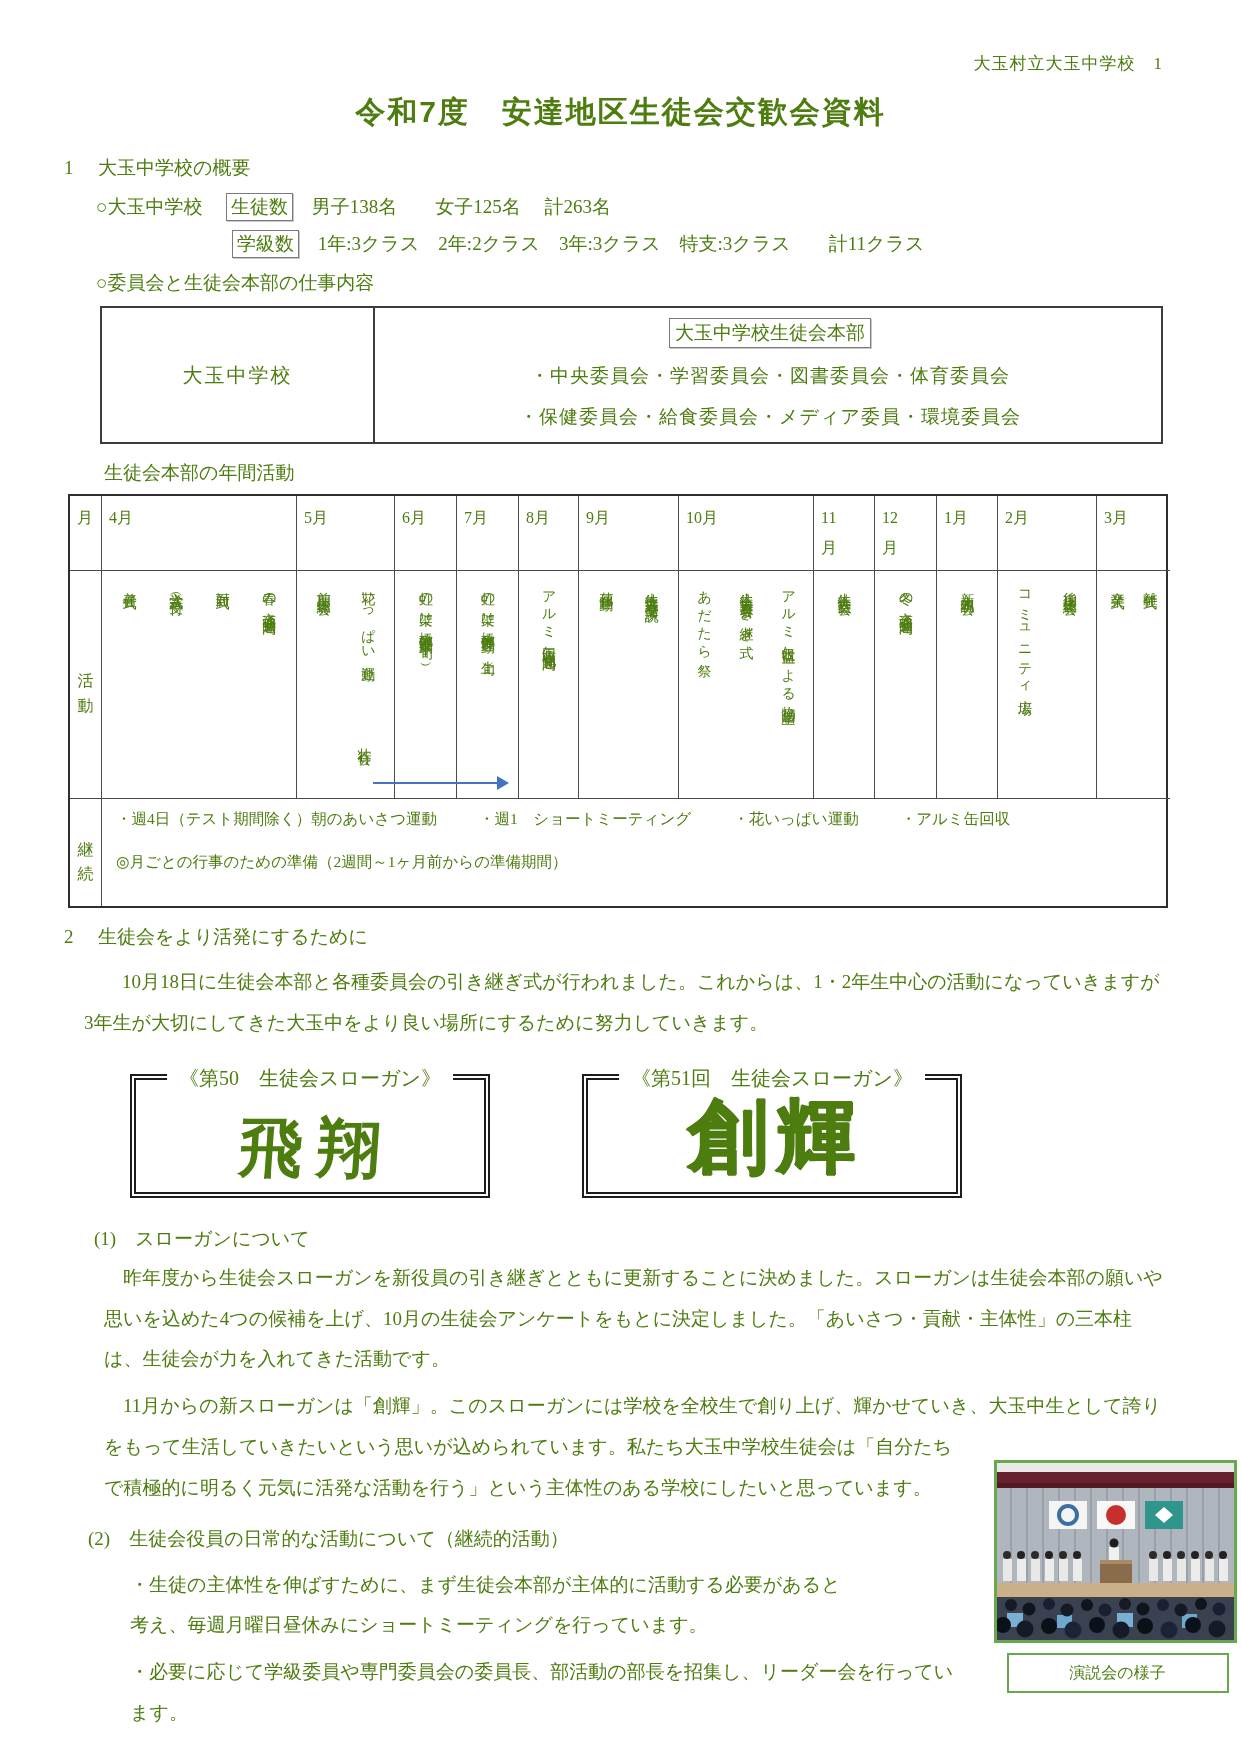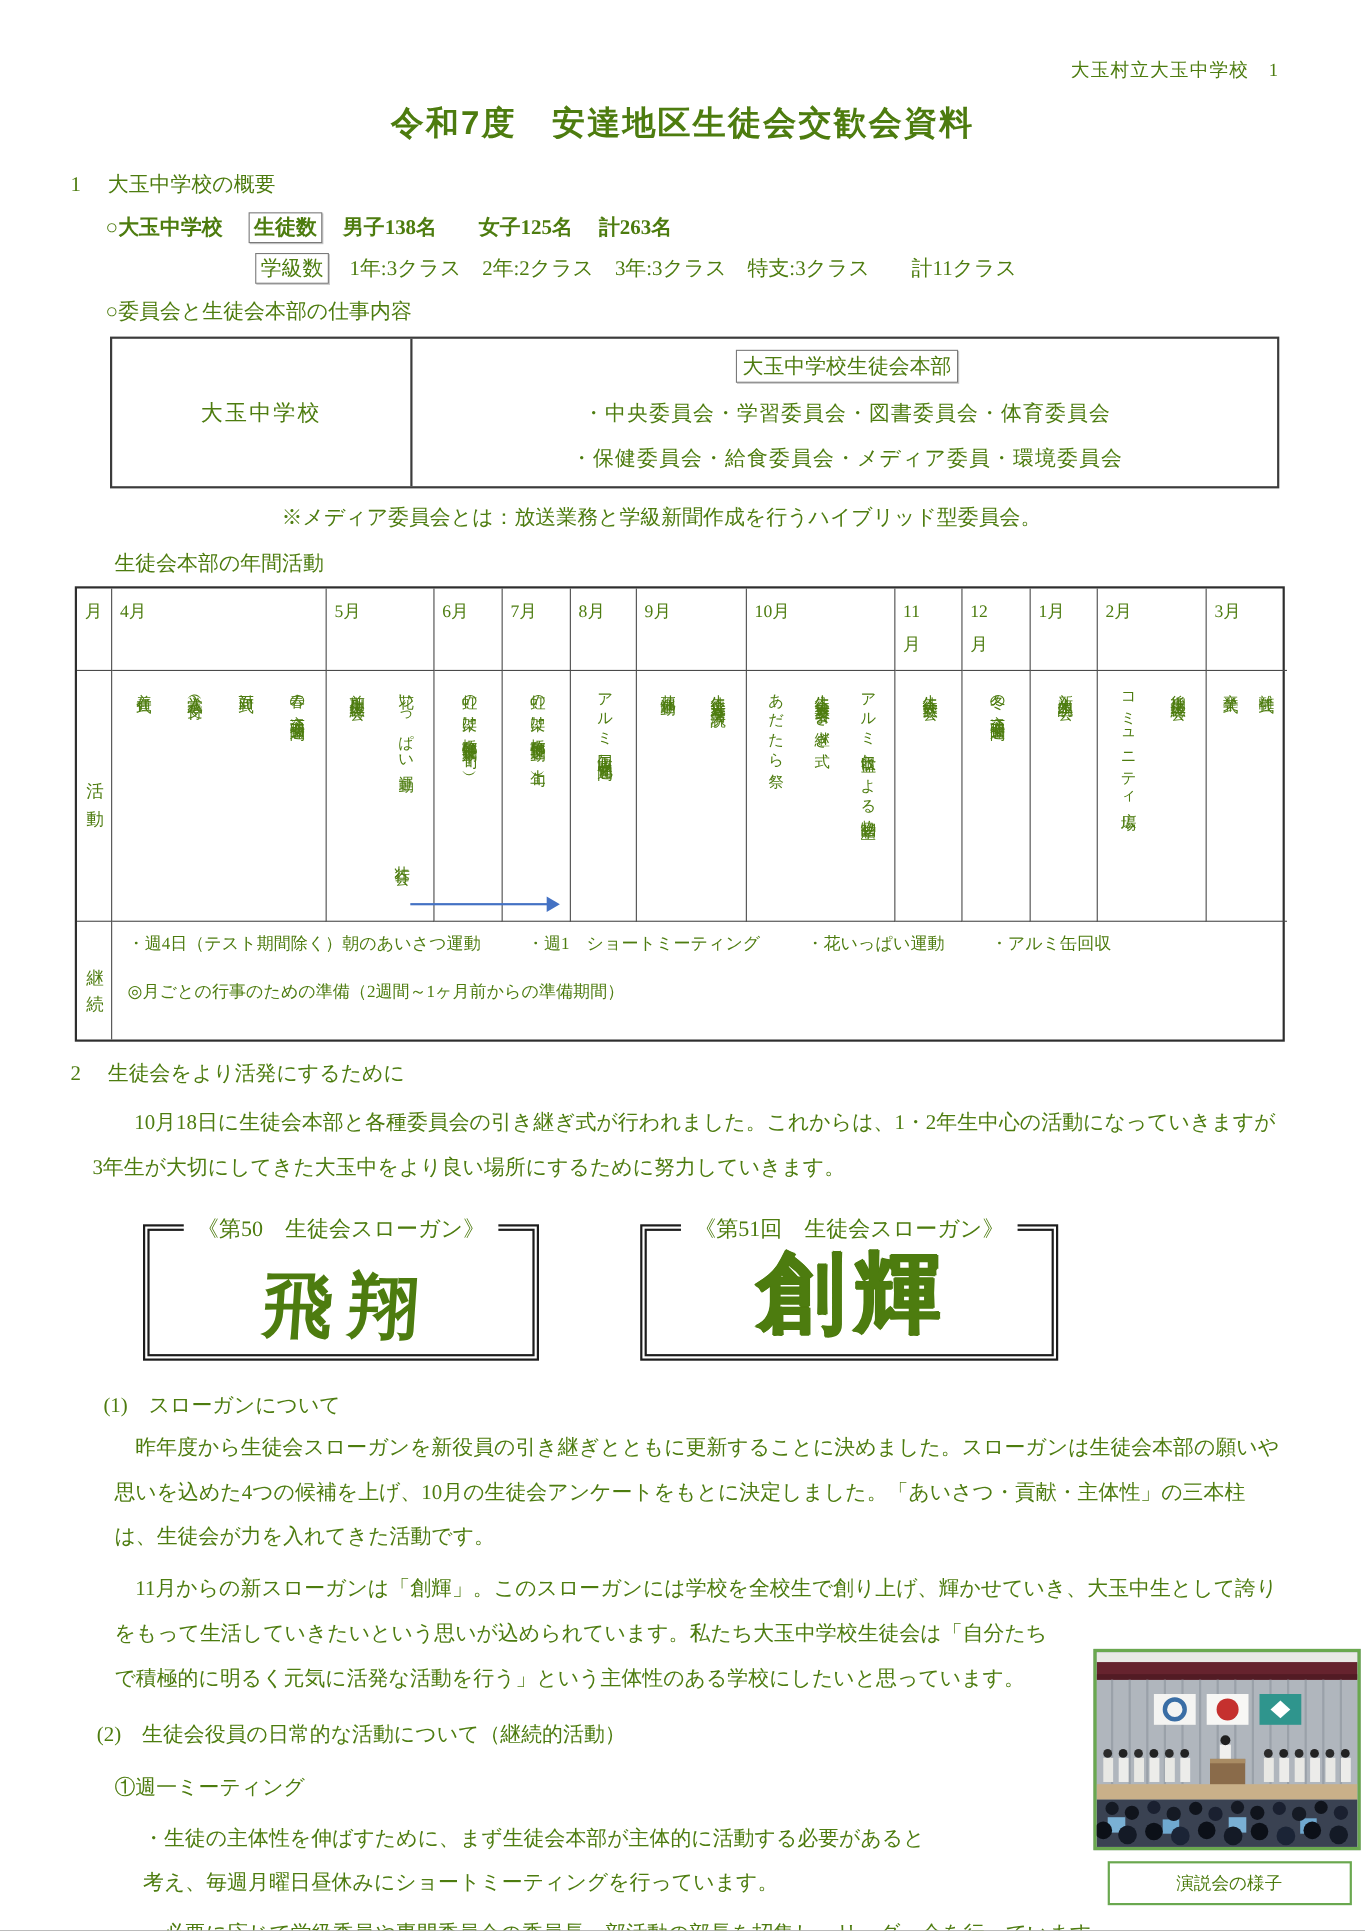--- a/index.html
+++ b/index.html
@@ -18,21 +18,21 @@
     font-size:17px;letter-spacing:1px;
   }
   .doc-title{
     padding-top:92px;
     text-align:center;
     font-family:"Liberation Sans","DejaVu Sans",sans-serif;
     font-weight:bold;font-size:30px;letter-spacing:2px;
   }
   .sec-head{margin:22px 0 0 64px;font-size:19px;}
   .sec-head .num{display:inline-block;width:34px;}
-  .line-school{margin:12px 0 0 96px;font-weight:bold;}
+  .line-school{margin:12px 0 0 96px;}
   .char-box{
     display:inline-block;border:1px solid #7a7a7a;
     padding:0 4px;margin-right:14px;
     box-shadow:1px 1px 0 #c9c9c9;
   }
   .line-class{margin:9px 0 0 232px;}
   .line-iinkai{margin:12px 0 0 96px;}
 
   
   .cmt-table{
@@ -171,21 +171,20 @@
 
   <div class="cmt-table">
     <div class="cmt-left">大玉中学校</div>
     <div class="cmt-right">
       <div><span class="cmt-hq">大玉中学校生徒会本部</span></div>
       <div class="cmt-row">・中央委員会・学習委員会・図書委員会・体育委員会</div>
       <div class="cmt-row">・保健委員会・給食委員会・メディア委員・環境委員会</div>
     </div>
   </div>
 
-  <div class="media-note">※メディア委員会とは：放送業務と学級新聞作成を行うハイブリッド型委員会。</div>
 
   <div class="annual-head">生徒会本部の年間活動</div>
 
   <div class="at-wrap">
     <div class="at">
 
       <div class="at-cell at-head"><span>月</span></div>
       <div class="at-cell at-head"><span>4月</span></div>
       <div class="at-cell at-head"><span>5月</span></div>
       <div class="at-cell at-head"><span>6月</span></div>
@@ -378,18 +377,17 @@
         </g>
       </svg>
     </div>
     <div class="photo-caption">演説会の様子</div>
   </div>
 
   <div class="body-para">11月からの新スローガンは「創輝」。このスローガンには学校を全校生で創り上げ、輝かせていき、大玉中生として誇りをもって生活していきたいという思いが込められています。私たち大玉中学校生徒会は「自分たちで積極的に明るく元気に活発な活動を行う」という主体性のある学校にしたいと思っています。</div>
 
   <div class="sub-head2">(2)　生徒会役員の日常的な活動について（継続的活動）</div>
 
-  <div class="circ-head">①週一ミーティング</div>
 
   <div class="bullet b1">・生徒の主体性を伸ばすために、まず生徒会本部が主体的に活動する必要があると考え、毎週月曜日昼休みにショートミーティングを行っています。</div>
   <div class="bullet wide">・必要に応じて学級委員や専門委員会の委員長、部活動の部長を招集し、リーダー会を行っています。</div>
 
 </div>
 
 </body></html>

